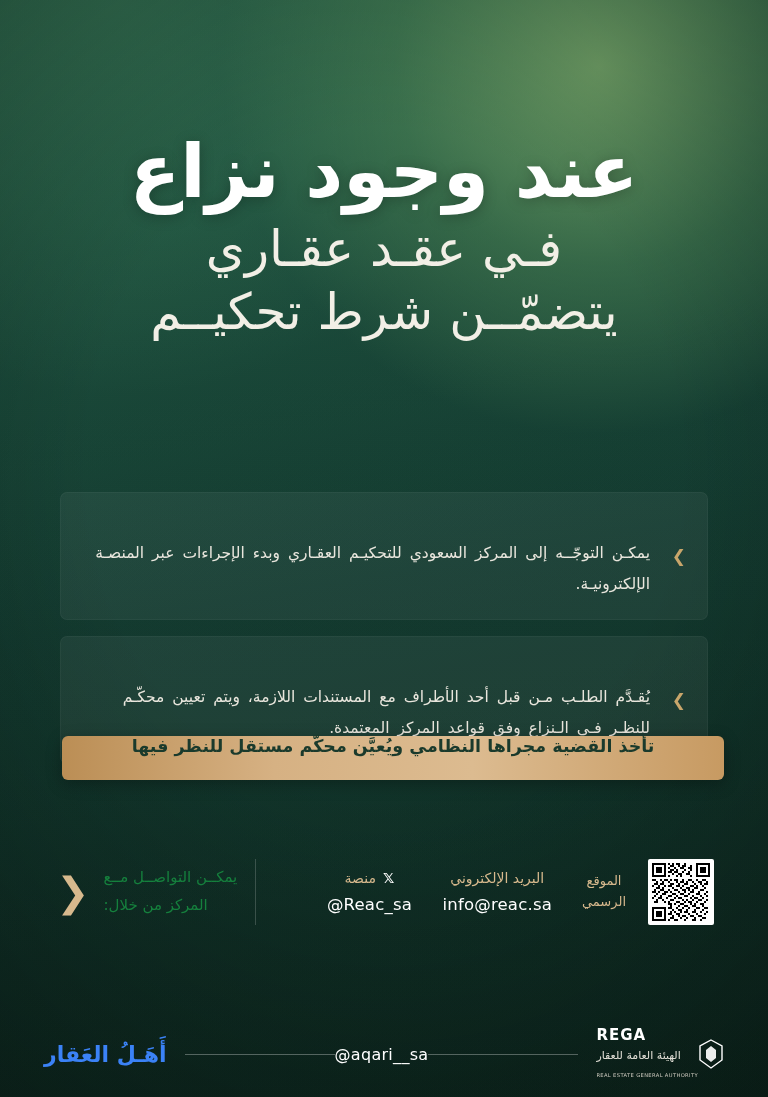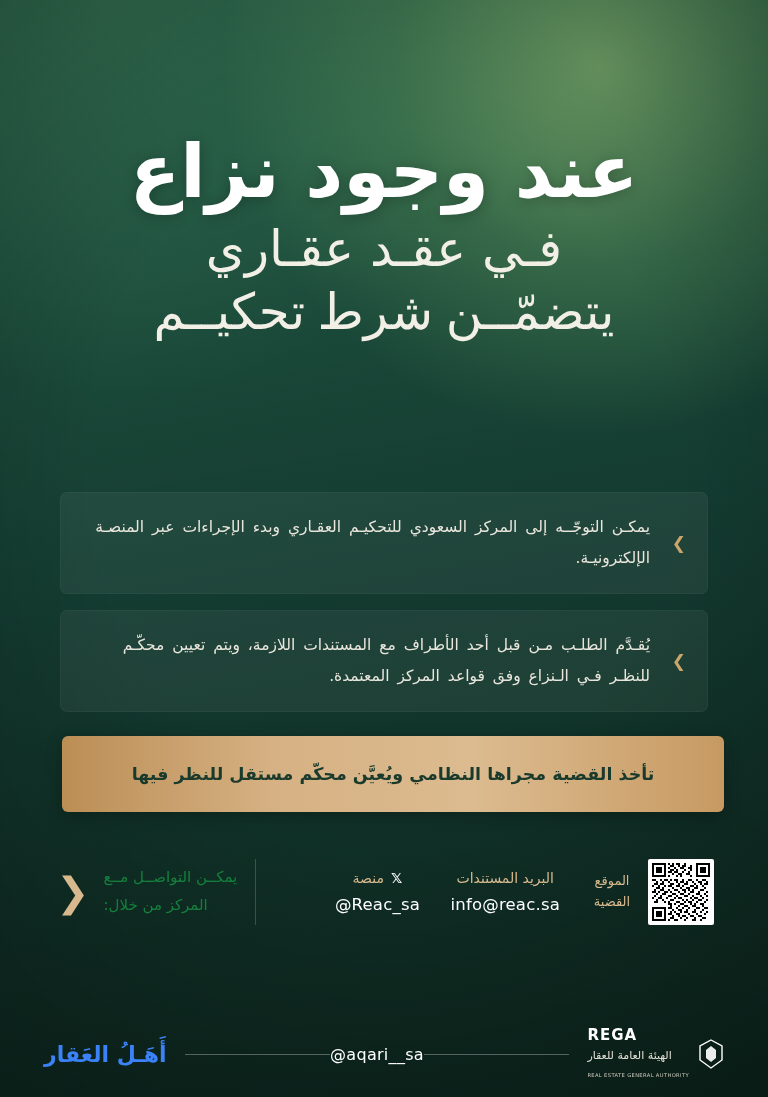--- a/index.html
+++ b/index.html
@@ -47,21 +47,20 @@
     color: #f2efe6;
     letter-spacing: 3px;
   }
   .headline .l3 {
     margin-top: 4px;
     font-size: 50px;
     font-weight: 400;
     line-height: 1.18;
     color: #f2efe6;
     letter-spacing: 1px;
-    font-family: Liberation Serif, serif;
   }
 
   
   .cards {
     position: absolute;
     top: 492px;
     left: 60px;
     right: 60px;
   }
   .card {
@@ -72,42 +71,43 @@
     margin-bottom: 16px;
     box-shadow: inset 0 0 0 1px rgba(255,255,255,0.04);
   }
   .card-text {
     font-size: 15.5px;
     line-height: 2.0;
     color: #e9e6dd;
     text-align: right;
     letter-spacing: .2px;
     word-spacing: 3px;
+    margin-top: 26px;
   }
   .card-arrow {
     position: absolute;
     top: 50%;
     right: 22px;
     transform: translateY(-50%);
     color: #c9a66b;
     font-size: 17px;
     line-height: 1;
   }
 
   
   .highlight {
     position: absolute;
     top: 736px;
     left: 62px;
     right: 44px;
-    height: 76px;
+    height: 44px;
     border-radius: 6px;
     background: linear-gradient(90deg, #bb8e55 0%, #d6b183 32%, #dcbb90 62%, #c79a62 100%);
     display: flex;
-    align-items: center;
+    align-items: flex-start;
     justify-content: center;
     box-shadow: 0 4px 16px rgba(0,0,0,0.28);
   }
   .highlight-text {
     color: #1a3a2c;
     font-size: 17.5px;
     font-weight: 700;
     letter-spacing: .2px;
   }
 
@@ -153,21 +153,21 @@
     align-items: center;
     gap: 0;
     flex: 1;
     justify-content: flex-start;
     padding-right: 6px;
   }
   .qr-block {
     display: flex;
     flex-direction: row-reverse;
     align-items: center;
-    gap: 12px;
+    gap: 20px;
     margin-left: 18px;
   }
   .qr-label {
     color: #d7b98d;
     font-size: 13px;
     line-height: 1.6;
     text-align: center;
     width: 48px;
   }
   .qr {
@@ -247,21 +247,20 @@
   }
   .handle {
     color: #ffffff;
     font-size: 16px;
     direction: ltr;
     letter-spacing: .3px;
   }
   .rega {
     display: flex;
     align-items: center;
-    gap: 9px;
   }
   .rega-mark svg { display: block; }
   .rega-txt { line-height: 1.15; text-align: left; direction: ltr; }
   .rega-txt .r1 { font-size: 15px; font-weight: 700; color: #ffffff; letter-spacing: 1px; }
   .rega-txt .r2 { font-size: 11px; color: #e3e0d7; letter-spacing: .1px; direction: rtl; }
   .rega-txt .r3 { font-size: 5.2px; color: #cfcbc0; letter-spacing: .35px; }
 </style>
 </head>
 <body>
 
@@ -298,21 +297,21 @@
     <span class="chev">❮</span>
   </div>
 
   <div class="divider-v"></div>
 
   <div class="contact-items">
 
     <div class="qr-block">
       <div class="qr-label">
         <div>الموقع</div>
-        <div>القضية</div>
+        <div>الرسمي</div>
       </div>
       <div class="qr">
         <svg width="58" height="58" viewBox="0 0 29 29" shape-rendering="crispEdges">
           <rect width="29" height="29" fill="#fff"></rect>
           <g fill="#000">
             <rect x="0" y="0" width="7" height="7"></rect>
               <rect x="1" y="1" width="5" height="5" fill="#fff"></rect>
               <rect x="2" y="2" width="3" height="3"></rect>
             <rect x="22" y="0" width="7" height="7"></rect>
               <rect x="23" y="1" width="5" height="5" fill="#fff"></rect>
@@ -493,21 +492,21 @@
               <rect x="11" y="28" width="2" height="1"></rect>
               <rect x="16" y="28" width="1" height="1"></rect>
               <rect x="20" y="28" width="2" height="1"></rect>
               <rect x="24" y="28" width="1" height="1"></rect>
           </g>
         </svg>
       </div>
     </div>
 
     <div class="cinfo">
-      <div class="ctitle">البريد المستندات</div>
+      <div class="ctitle">البريد الإلكتروني</div>
       <div class="cvalue">info@reac.sa</div>
     </div>
 
     <div class="cinfo">
       <div class="ctitle">
         <span class="x-glyph">𝕏</span>
         <span>منصة</span>
       </div>
       <div class="cvalue">@Reac_sa</div>
     </div>

